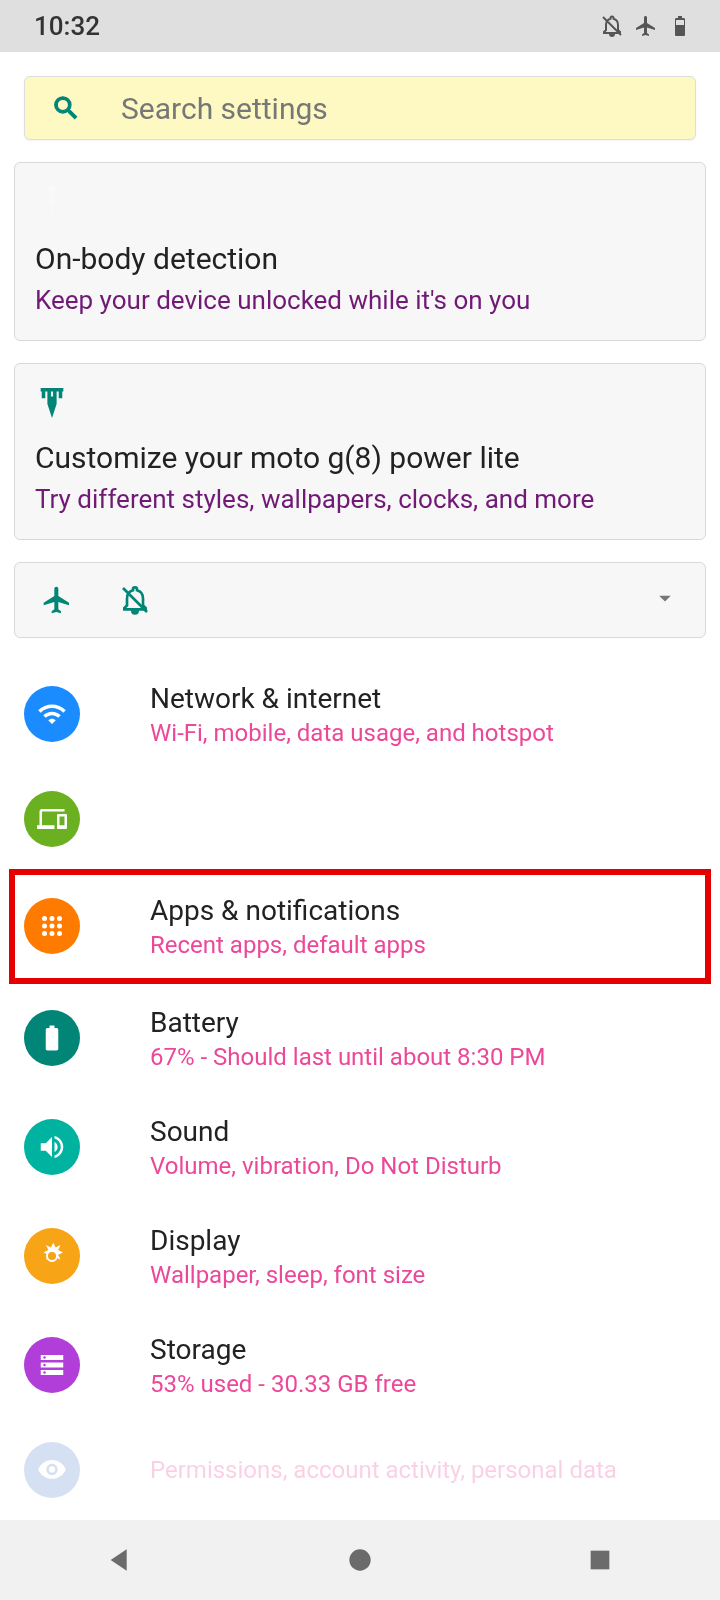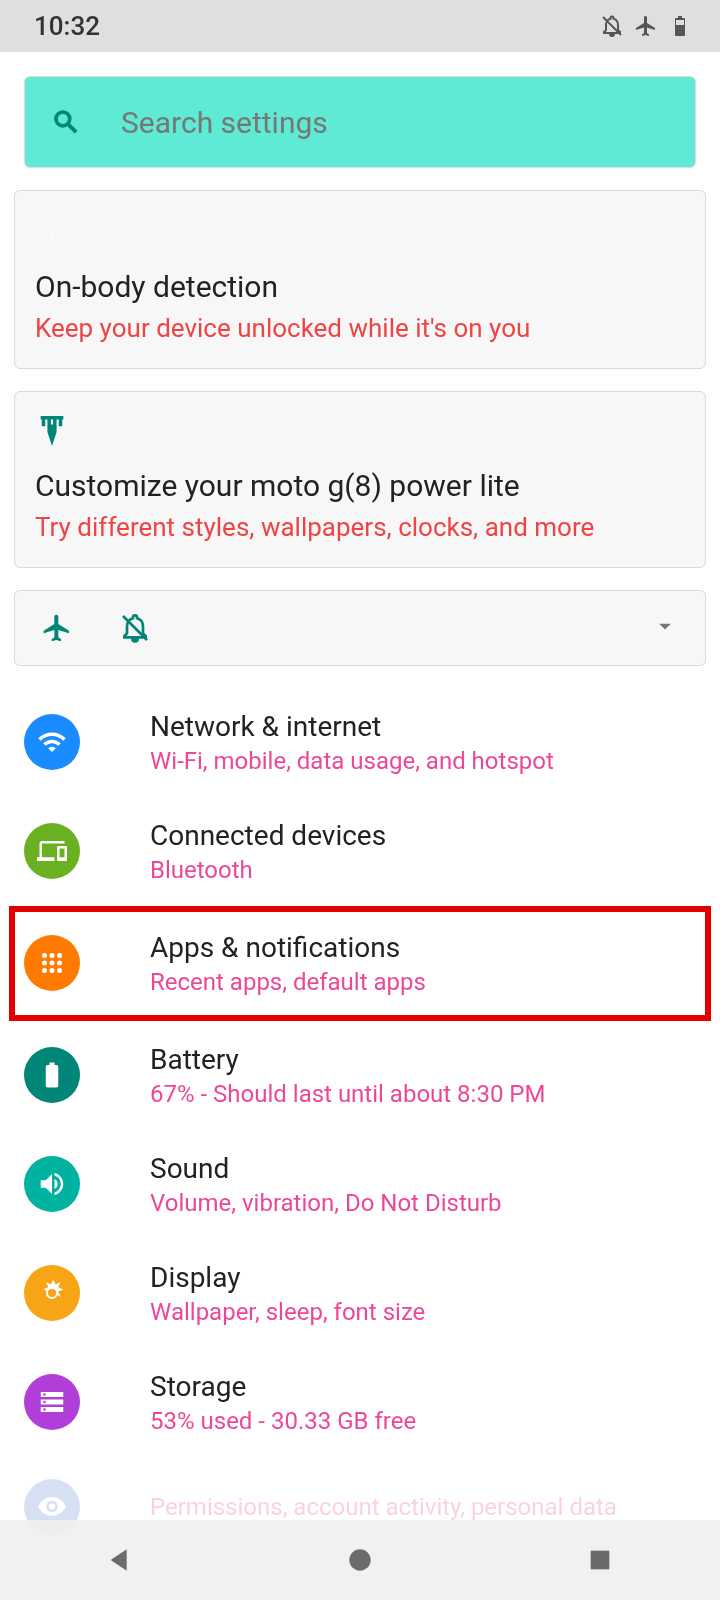--- a/index.html
+++ b/index.html
@@ -14,43 +14,43 @@
     padding: 0 28px 0 34px;
   }
   .status-time { font-size: 26px; color: #333; font-weight: 500; }
   .status-icons { display: flex; align-items: center; gap: 10px; }
   .status-icons svg { width: 24px; height: 24px; fill: #555; }
   
   .content { padding: 0 12px; }
   
   .search-bar {
     margin: 24px 12px 18px 12px;
-    height: 92px;
+    height: 64px;
     border: 1px solid #ddd;
     border-radius: 6px;
     display: flex;
     align-items: center;
     padding: 0 26px;
-    background: #5eead4;
+    background: #fef9c3;
     box-shadow: 0 1px 2px rgba(0,0,0,0.05);
   }
   .search-bar svg { width: 30px; height: 30px; fill: #008577; stroke: #008577; }
   .search-placeholder { margin-left: 40px; font-size: 30px; color: #777; }
   
   .card {
     margin: 22px 2px;
     border: 1px solid #d9d9d9;
     border-radius: 6px;
     background: #f7f7f7;
     padding: 20px 20px 22px 20px;
   }
   .card-icon { margin-bottom: 18px; }
   .card-icon svg { width: 34px; height: 34px; }
   .card-title { font-size: 30px; color: #222; margin-bottom: 8px; }
-  .card-sub { font-size: 26px; color: #ef4444; line-height: 1.3; }
+  .card-sub { font-size: 26px; color: #701a75; line-height: 1.3; }
   
   .onbody-icon { width: 34px; height: 48px; margin-bottom: 10px; opacity: 0.3; }
   
   .toggle-bar {
     margin: 12px 2px;
     border: 1px solid #d9d9d9;
     border-radius: 6px;
     background: #f7f7f7;
     height: 76px;
     display: flex;
@@ -180,24 +180,20 @@
         <div class="item-text">
           <div class="item-title">Network &amp; internet</div>
           <div class="item-sub">Wi-Fi, mobile, data usage, and hotspot</div>
         </div>
       </div>
       <div class="settings-item">
         <div class="item-icon" style="background:#6bb020">
           <svg viewBox="0 0 24 24">
             <path d="M4 6h18V4H4c-1.1 0-2 .9-2 2v11H0v3h14v-3H4V6zm19 2h-6c-.55 0-1 .45-1 1v10c0 .55.45 1 1 1h6c.55 0 1-.45 1-1V9c0-.55-.45-1-1-1zm-1 9h-4v-7h4v7z"></path>
           </svg>
-        </div>
-        <div class="item-text">
-          <div class="item-title">Connected devices</div>
-          <div class="item-sub">Bluetooth</div>
         </div>
       </div>
       <div class="settings-item highlighted">
         <div class="item-icon" style="background:#ff7b00">
           <svg viewBox="0 0 24 24">
             <circle cx="6" cy="6" r="2"></circle>
             <circle cx="12" cy="6" r="2"></circle>
             <circle cx="18" cy="6" r="2"></circle>
             <circle cx="6" cy="12" r="2"></circle>
             <circle cx="12" cy="12" r="2"></circle>

